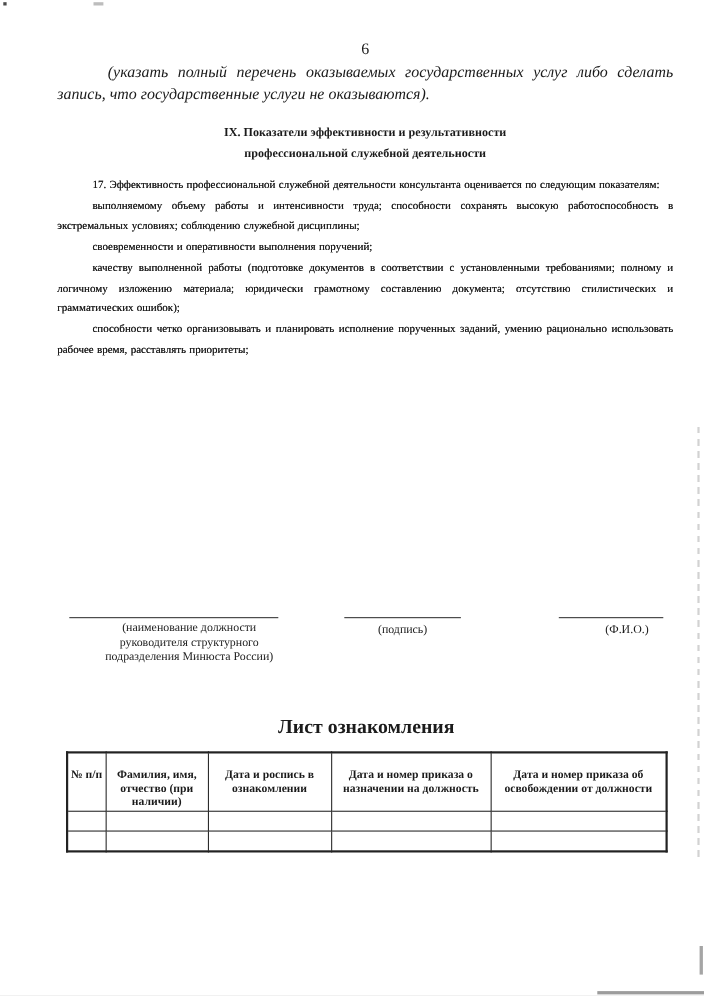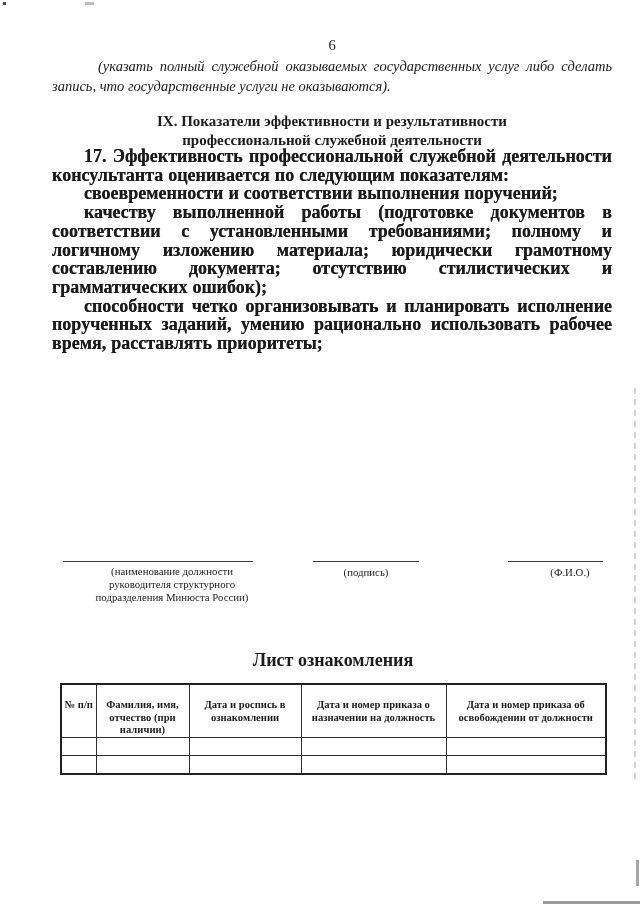--- a/index.html
+++ b/index.html
@@ -20,29 +20,28 @@
   .intro-note{
     top:57px;left:52px;width:560px;
     font-style:italic;
     font-size:14.5px;line-height:19.5px;
     text-align:justify;
     text-indent:46px;
   }
   .section-heading{
     top:112px;left:52px;width:560px;
     font-weight:bold;
-    font-size:15px;line-height:18.5px;
+    font-size:11px;line-height:18.5px;
     text-align:center;
   }
   .body-text{
-    top:147px;left:52px;width:560px;
-    font-size:18px;line-height:18.7px;
+    top:160px;left:52px;width:560px;
+    font-size:10px;line-height:18.7px;
     text-align:justify;
     word-spacing:0.5px;
-    font-weight:bold;
   }
   .body-text p{
     margin:0;
     text-indent:32px;
     text-shadow:0 0 0.3px #333;
   }
   .sig-line{
     border-top:1.6px solid #3a3a3a;
     height:0;
   }
@@ -87,30 +86,31 @@
   .edge-dark{top:860px;left:636px;width:3px;height:26px;background:#8f8f8f;opacity:.8;}
   .bottom-line{top:901px;left:543px;width:97px;height:2.5px;background:#9c9c9c;}
 </style>
 </head>
 <body>
 
 <div class="page">
 
   <div class="abs page-number">6</div>
 
-  <div class="abs intro-note">(указать полный служебной оказываемых государственных услуг либо сделать запись, что государственные услуги не оказываются).</div>
+  <div class="abs intro-note">(указать полный перечень оказываемых государственных услуг либо сделать запись, что государственные услуги не оказываются).</div>
 
   <div class="abs section-heading">
     <div>IX. Показатели эффективности и результативности</div>
     <div>профессиональной служебной деятельности</div>
   </div>
 
   <div class="abs body-text">
     <p>17. Эффективность профессиональной служебной деятельности консультанта оценивается по следующим показателям:</p>
-    <p>своевременности и соответствии выполнения поручений;</p>
+    <p>выполняемому объему работы и интенсивности труда; способности сохранять высокую работоспособность в экстремальных условиях; соблюдению служебной дисциплины;</p>
+    <p>своевременности и оперативности выполнения поручений;</p>
     <p>качеству выполненной работы (подготовке документов в соответствии с установленными требованиями; полному и логичному изложению материала; юридически грамотному составлению документа; отсутствию стилистических и грамматических ошибок);</p>
     <p>способности четко организовывать и планировать исполнение порученных заданий, умению рационально использовать рабочее время, расставлять приоритеты;</p>
   </div>
 
   <div class="abs sig-line" style="top:561px;left:63px;width:190px;"></div>
   <div class="abs sig-label" style="top:565px;left:87px;width:170px;">(наименование должности руководителя структурного подразделения Минюста России)</div>
 
   <div class="abs sig-line" style="top:561px;left:313px;width:106px;"></div>
   <div class="abs sig-label" style="top:566px;left:303px;width:126px;">(подпись)</div>
 

